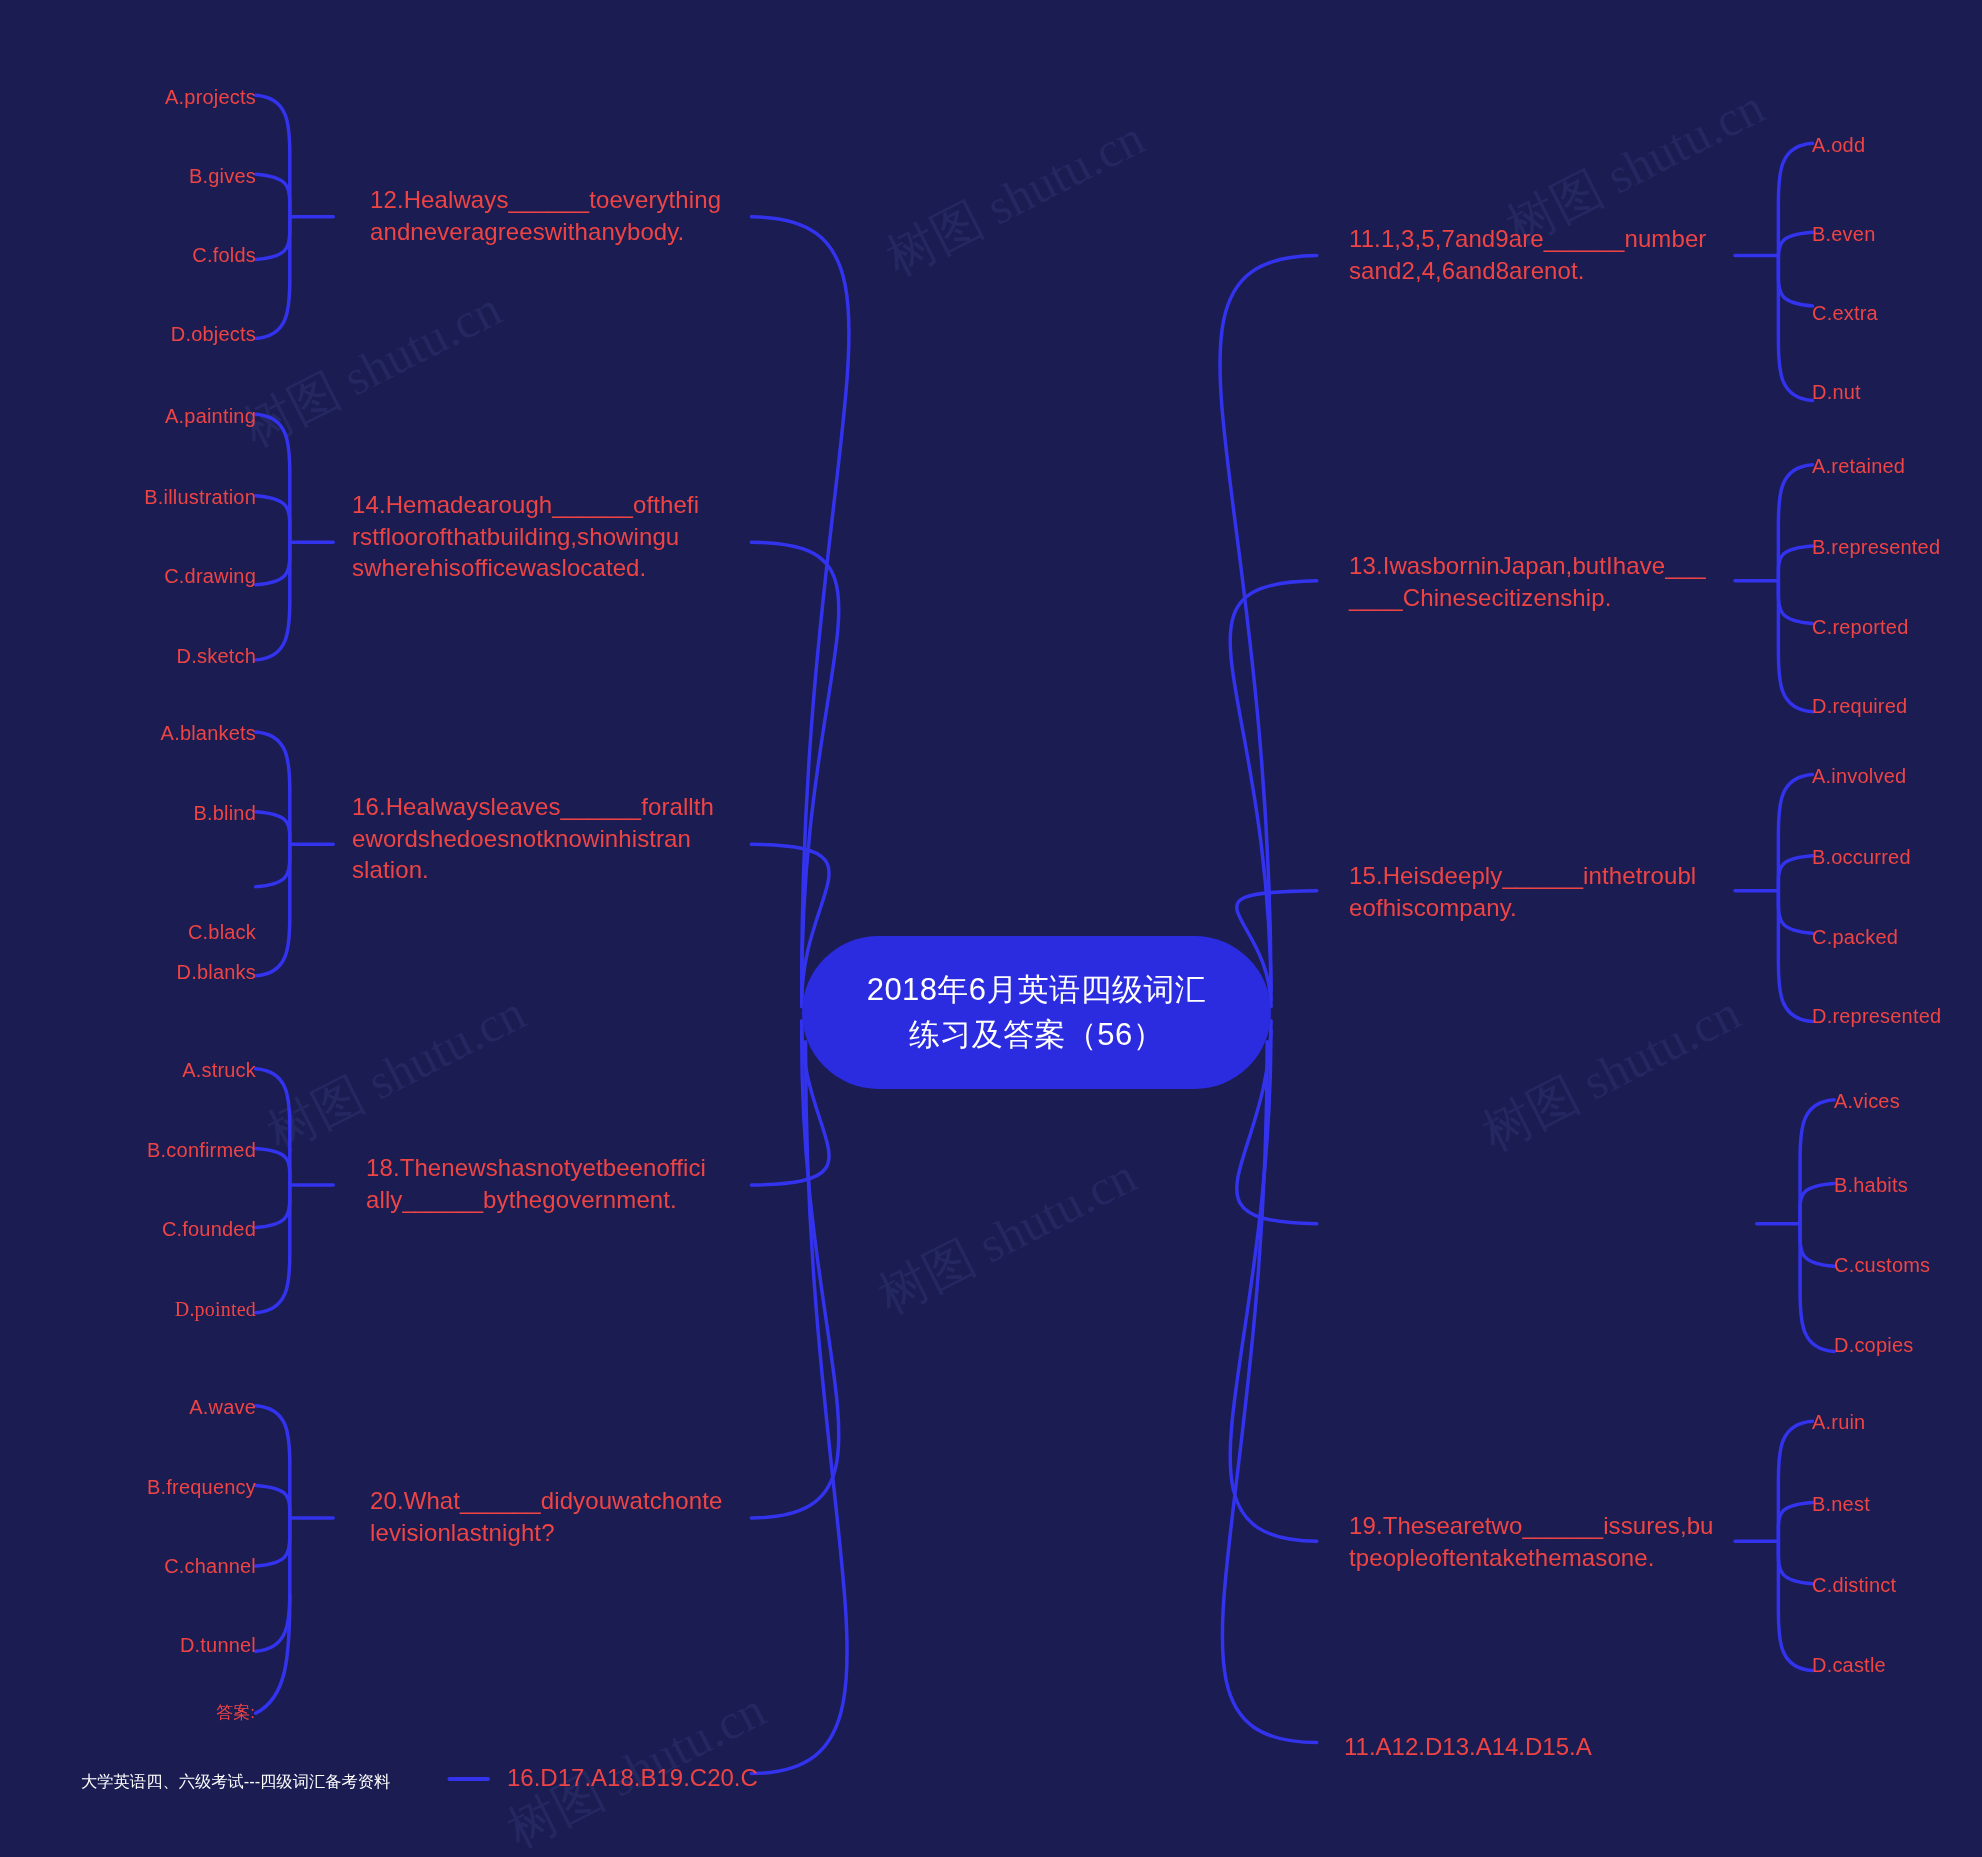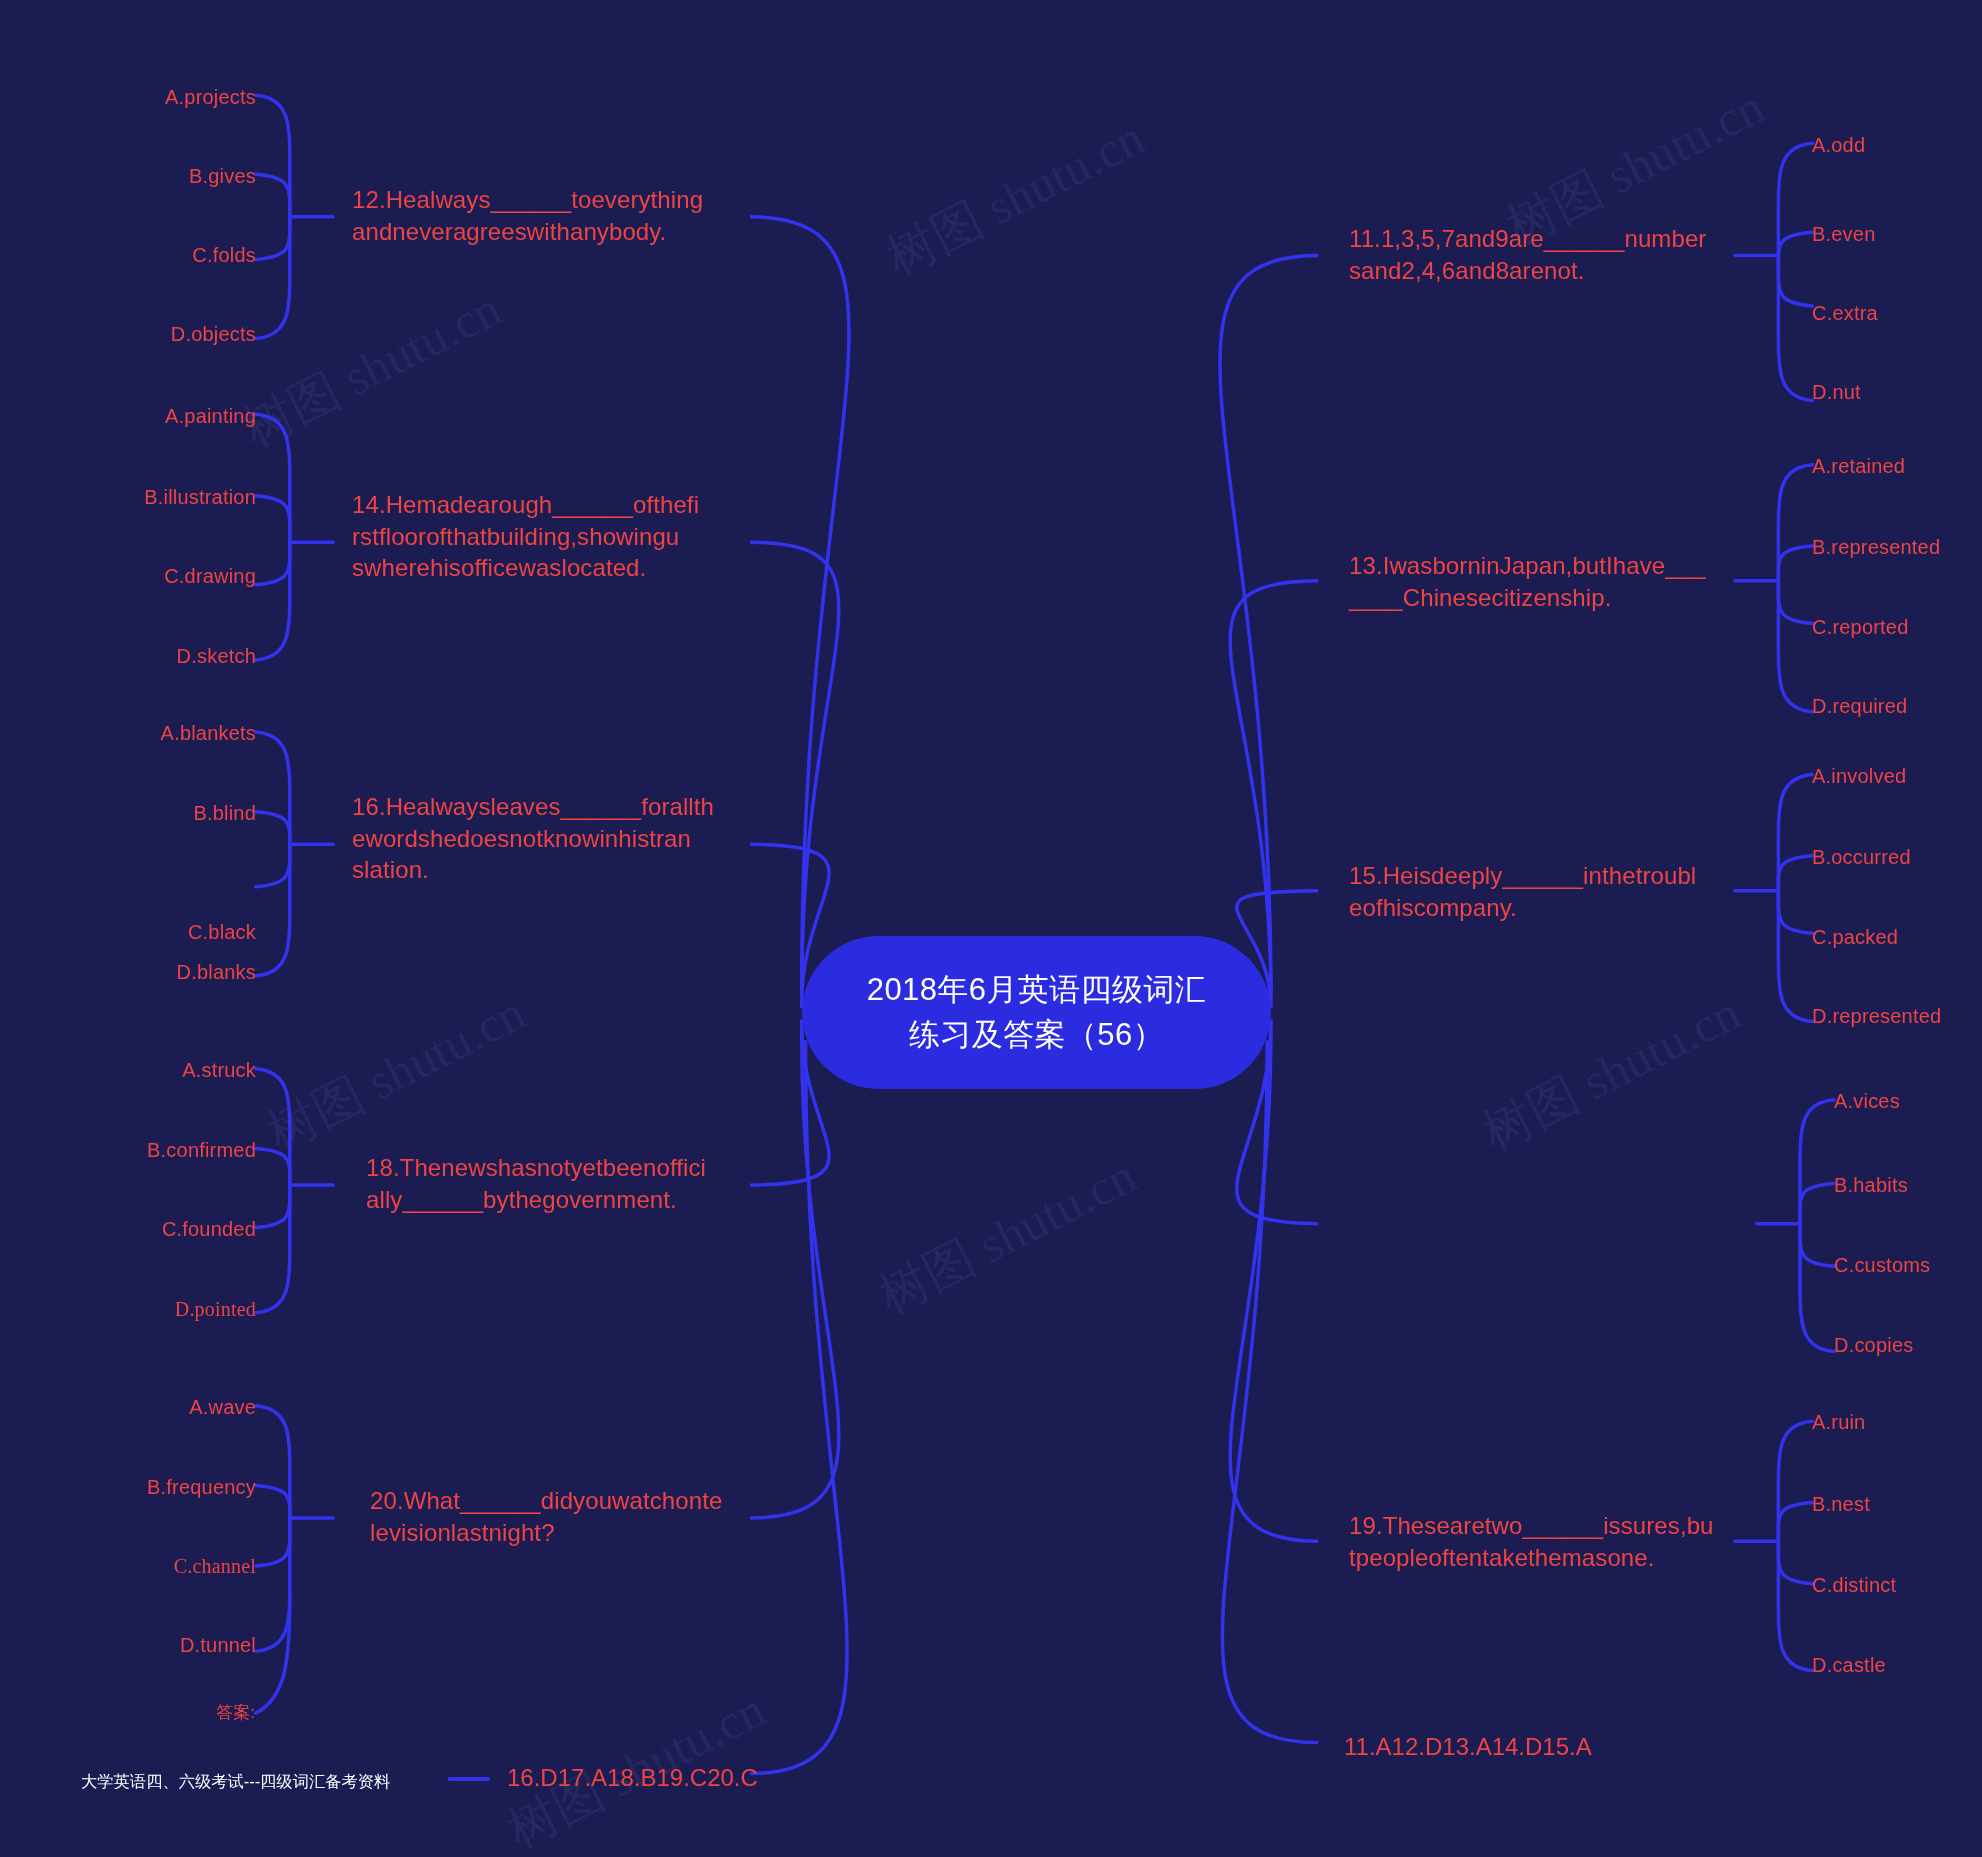--- a/index.html
+++ b/index.html
@@ -120,21 +120,21 @@
 
   <div id="center">
     <span>2018年6月英语四级词汇
 练习及答案（56）</span>
   </div>
 
   <div class="node opt l" style="left:62px;top:84px;width:194px;">A.projects</div>
   <div class="node opt l" style="left:62px;top:163px;width:194px;">B.gives</div>
   <div class="node opt l" style="left:62px;top:242px;width:194px;">C.folds</div>
   <div class="node opt l" style="left:62px;top:321px;width:194px;">D.objects</div>
-  <div class="node topic" style="left:352px;top:184px;width:387px;">12.Healways______toeverything
+  <div class="node topic" style="left:370px;top:184px;width:387px;">12.Healways______toeverything
 andneveragreeswithanybody.</div>
 
   <div class="node opt l" style="left:62px;top:403px;width:194px;">A.painting</div>
   <div class="node opt l" style="left:62px;top:484px;width:194px;">B.illustration</div>
   <div class="node opt l" style="left:62px;top:563px;width:194px;">C.drawing</div>
   <div class="node opt l" style="left:62px;top:643px;width:194px;">D.sketch</div>
   <div class="node topic" style="left:352px;top:489px;width:410px;">14.Hemadearough______ofthefi
 rstfloorofthatbuilding,showingu
 swherehisofficewaslocated.</div>
 
@@ -148,21 +148,21 @@
 
   <div class="node opt l" style="left:62px;top:1057px;width:194px;">A.struck</div>
   <div class="node opt l" style="left:62px;top:1137px;width:194px;">B.confirmed</div>
   <div class="node opt l" style="left:62px;top:1216px;width:194px;">C.founded</div>
   <div class="node opt l" style="left:62px;top:1296px;width:194px;font-family:Liberation Serif, serif;">D.pointed</div>
   <div class="node topic" style="left:366px;top:1152px;width:395px;">18.Thenewshasnotyetbeenoffici
 ally______bythegovernment.</div>
 
   <div class="node opt l" style="left:62px;top:1394px;width:194px;">A.wave</div>
   <div class="node opt l" style="left:62px;top:1474px;width:194px;">B.frequency</div>
-  <div class="node opt l" style="left:62px;top:1553px;width:194px;font-family:Liberation Serif, serif;">C.channel</div>
+  <div class="node opt l" style="left:62px;top:1553px;width:194px;">C.channel</div>
   <div class="node opt l" style="left:62px;top:1632px;width:194px;">D.tunnel</div>
   <div class="node topic" style="left:370px;top:1485px;width:387px;">20.What______didyouwatchonte
 levisionlastnight?</div>
 
   <div class="node answers-label l" style="left:139px;top:1702px;width:116px;text-align:right;">答案:</div>
 
   <div class="node footer" style="left:81px;top:1771px;width:364px;">大学英语四、六级考试---四级词汇备考资料</div>
   <div class="node ans" style="left:507px;top:1762px;width:256px;">16.D17.A18.B19.C20.C</div>
 
   <div class="node topic" style="left:1349px;top:223px;width:387px;">11.1,3,5,7and9are______number

